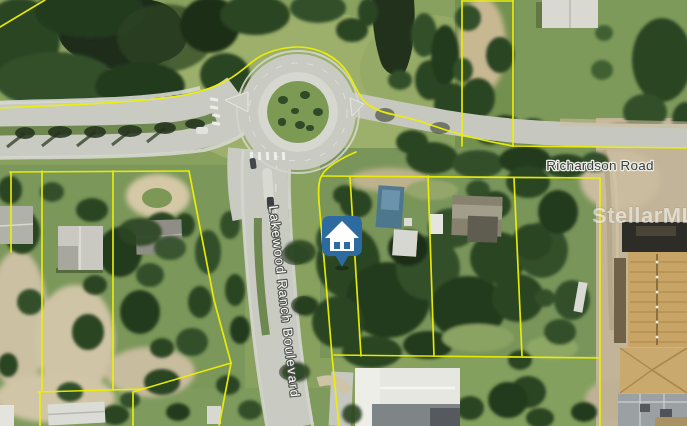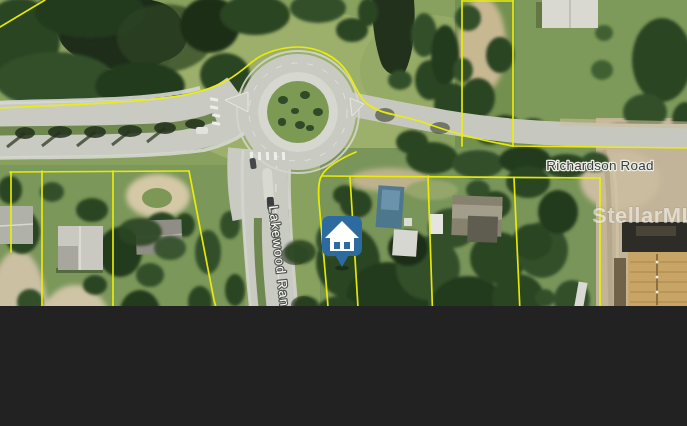--- a/index.html
+++ b/index.html
@@ -1,16 +1,16 @@
 <!DOCTYPE html>
 <html><head>
 <meta charset="utf-8">
 <style>
   html,body{margin:0;padding:0;background:#222;}
-  .stage{position:relative;width:687px;height:306px;overflow:hidden;font-family:"Liberation Sans",sans-serif;}
+  .stage{position:relative;width:687px;height:426px;overflow:hidden;font-family:"Liberation Sans",sans-serif;}
   svg{display:block;}
   .lbl-dark{font:500 13.5px "Liberation Sans",sans-serif;fill:#3d3f3c;stroke:#edeee8;stroke-width:2.6px;paint-order:stroke;stroke-linejoin:round;letter-spacing:.2px;}
   .lbl-light{font:500 13px "Liberation Sans",sans-serif;fill:#fdfdfb;stroke:#50534e;stroke-width:2.4px;paint-order:stroke;stroke-linejoin:round;letter-spacing:1.3px;}
   .wm{font:600 22px "Liberation Sans",sans-serif;fill:#ffffff;opacity:.52;stroke:rgba(70,70,70,.35);stroke-width:.8px;paint-order:stroke;letter-spacing:.5px;}
 </style>
 </head>
 <body>
 
 <div class="stage">
 <svg width="687" height="426" viewBox="0 0 687 426" xmlns="http://www.w3.org/2000/svg">

